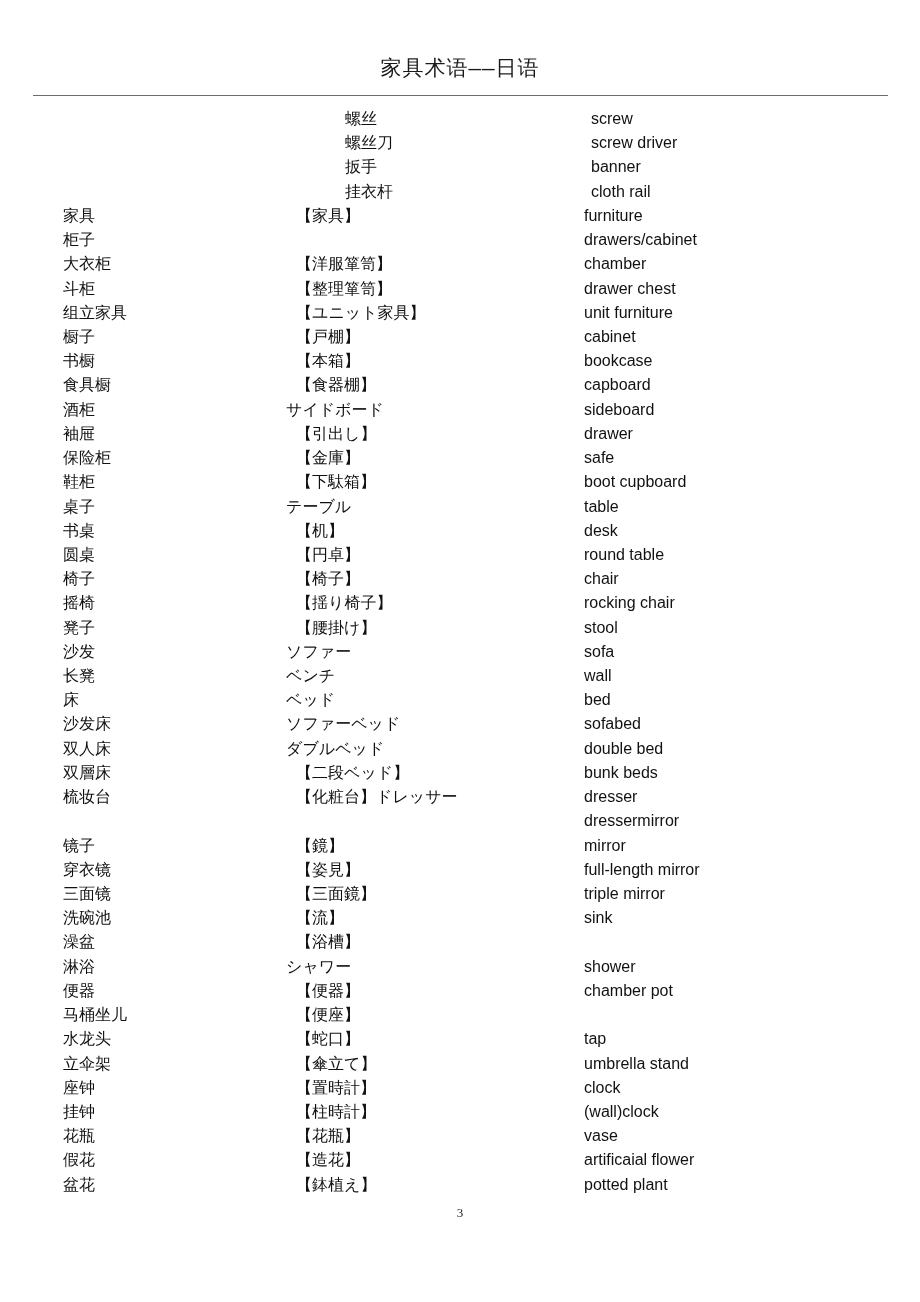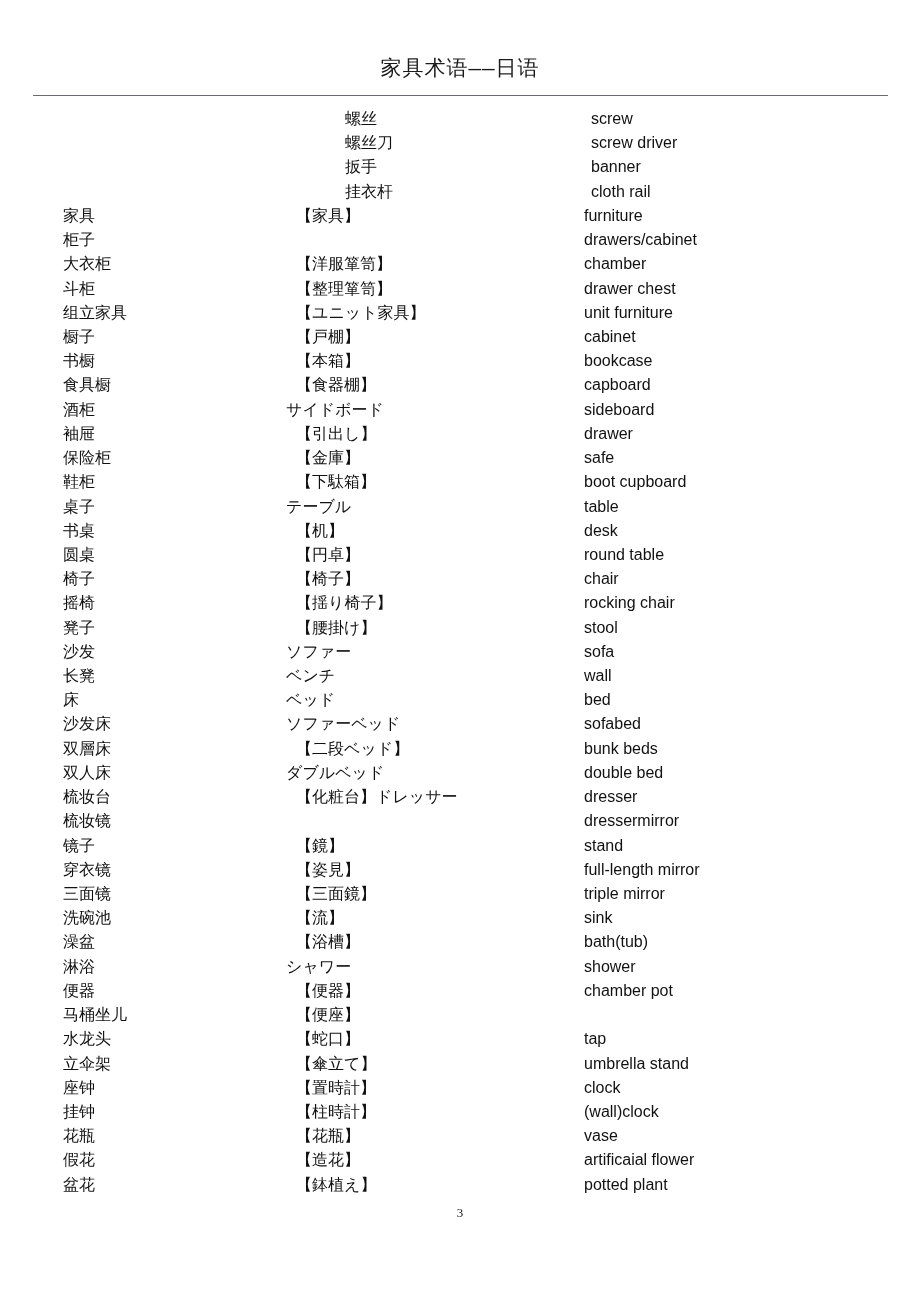--- a/index.html
+++ b/index.html
@@ -247,63 +247,61 @@
         <div class="col-cn">床</div>
         <div class="col-jp indent-kana">ベッド</div>
         <div class="col-en">bed</div>
       </div>
       <div class="row">
         <div class="col-cn">沙发床</div>
         <div class="col-jp indent-kana">ソファーベッド</div>
         <div class="col-en">sofabed</div>
       </div>
       <div class="row">
+        <div class="col-cn">双人床</div>
+        <div class="col-jp indent-kana">ダブルベッド</div>
+        <div class="col-en">double bed</div>
+      </div>
+      <div class="row">
         <div class="col-cn">双層床</div>
         <div class="col-jp">【二段ベッド】</div>
         <div class="col-en">bunk beds</div>
       </div>
       <div class="row">
-        <div class="col-cn">双人床</div>
-        <div class="col-jp indent-kana">ダブルベッド</div>
-        <div class="col-en">double bed</div>
-      </div>
-      <div class="row">
         <div class="col-cn">梳妆台</div>
         <div class="col-jp">【化粧台】ドレッサー</div>
         <div class="col-en">dresser</div>
       </div>
       <div class="row">
-        <div class="col-cn">梳妆镜</div>
         <div class="col-jp"></div>
         <div class="col-en">dressermirror</div>
       </div>
       <div class="row">
         <div class="col-cn">镜子</div>
         <div class="col-jp">【鏡】</div>
-        <div class="col-en">stand</div>
+        <div class="col-en">mirror</div>
       </div>
       <div class="row">
         <div class="col-cn">穿衣镜</div>
         <div class="col-jp">【姿見】</div>
         <div class="col-en">full-length mirror</div>
       </div>
       <div class="row">
         <div class="col-cn">三面镜</div>
         <div class="col-jp">【三面鏡】</div>
         <div class="col-en">triple mirror</div>
       </div>
       <div class="row">
         <div class="col-cn">洗碗池</div>
         <div class="col-jp">【流】</div>
         <div class="col-en">sink</div>
       </div>
       <div class="row">
         <div class="col-cn">澡盆</div>
         <div class="col-jp">【浴槽】</div>
-        <div class="col-en">bath(tub)</div>
       </div>
       <div class="row">
         <div class="col-cn">淋浴</div>
         <div class="col-jp indent-kana">シャワー</div>
         <div class="col-en">shower</div>
       </div>
       <div class="row">
         <div class="col-cn">便器</div>
         <div class="col-jp">【便器】</div>
         <div class="col-en">chamber pot</div>

